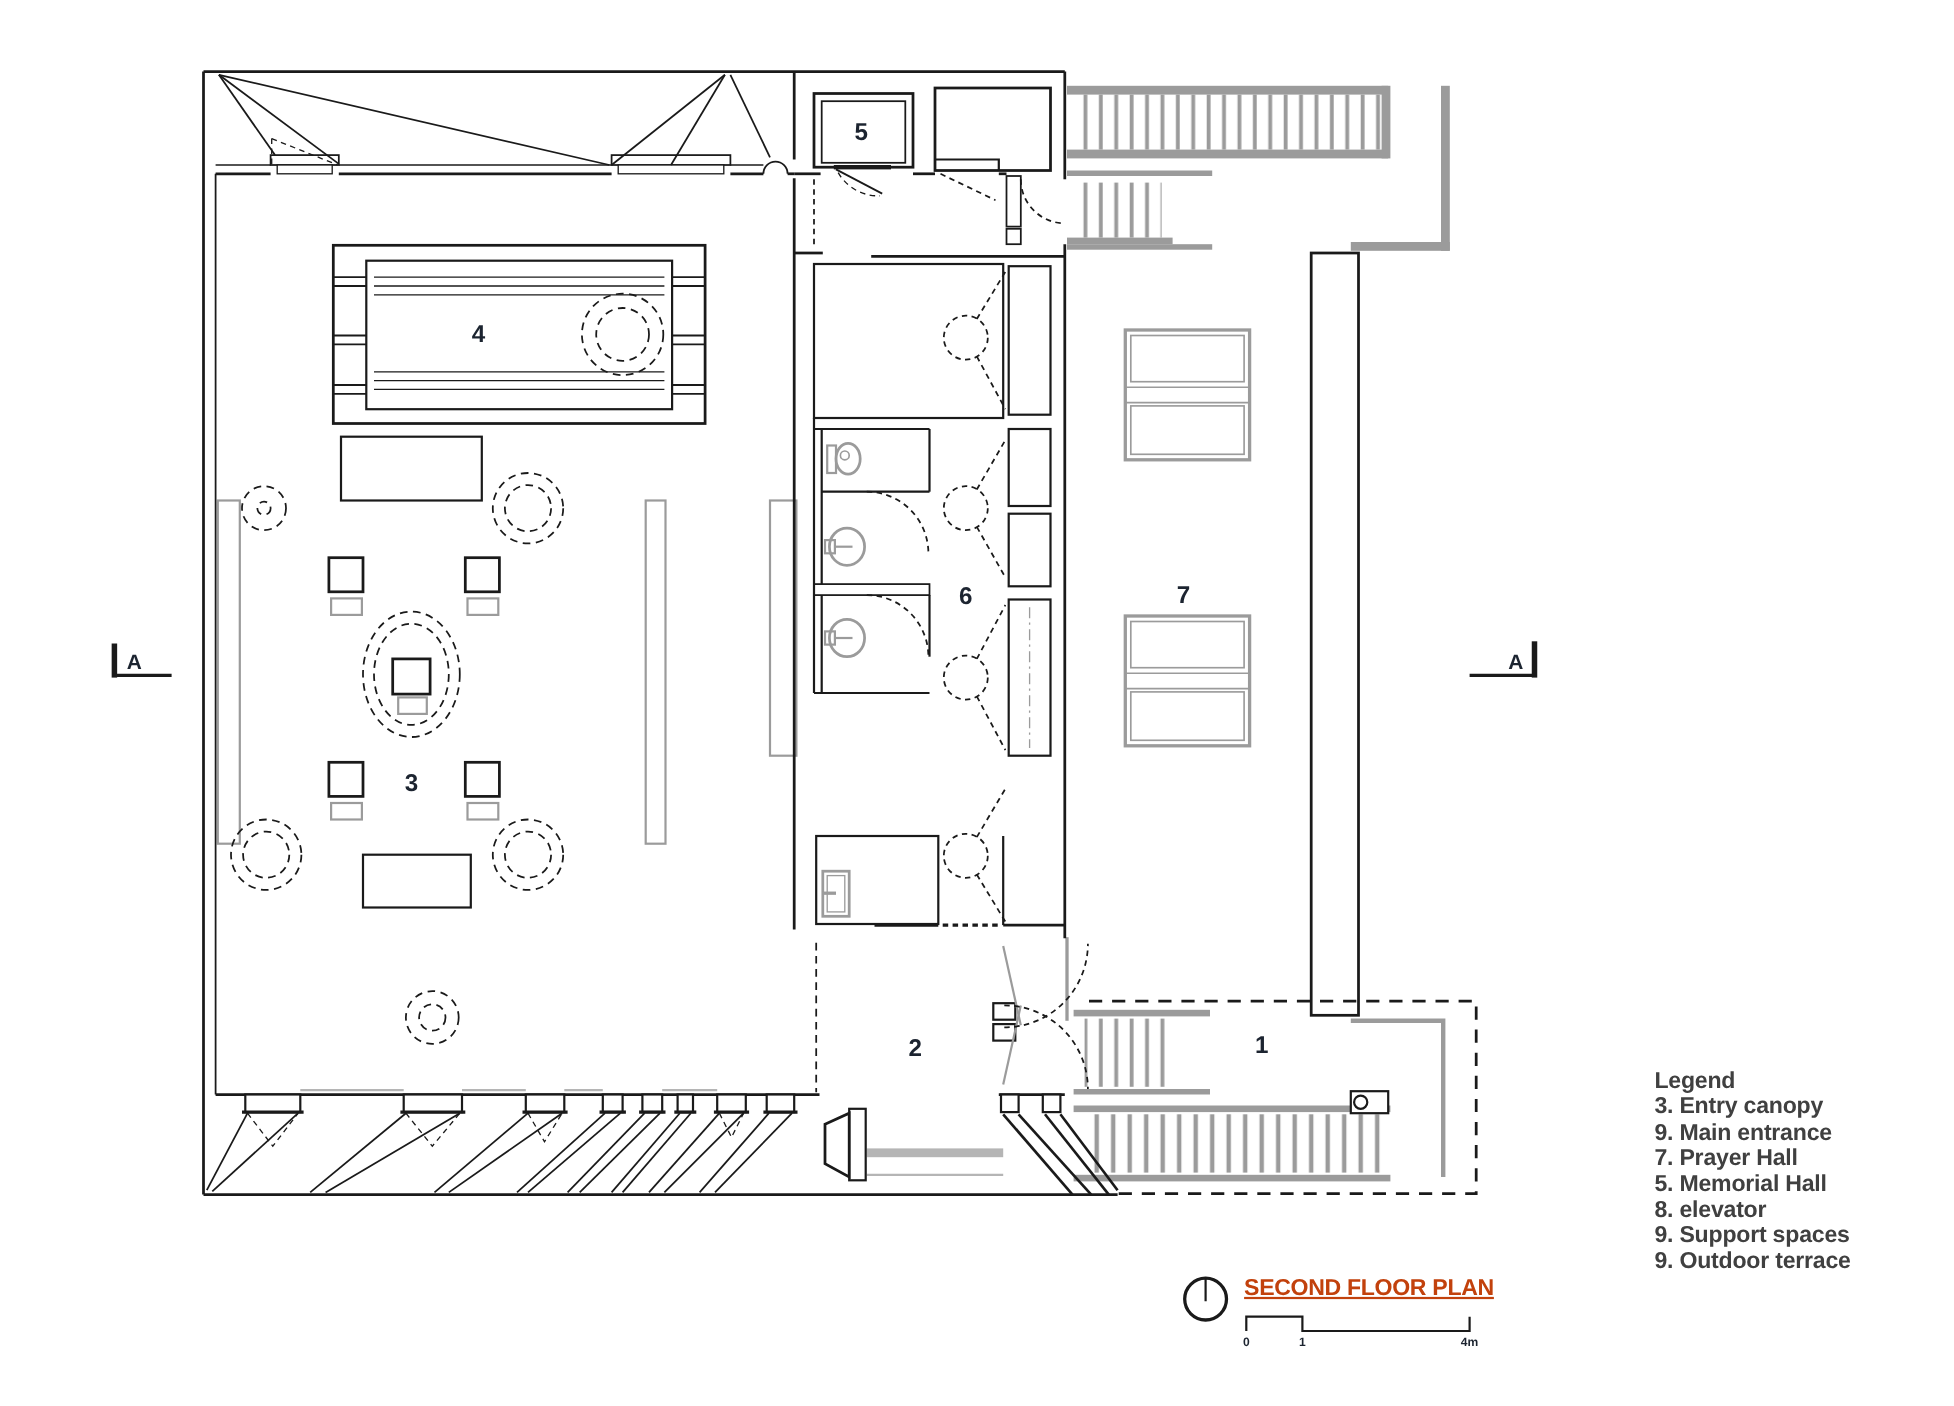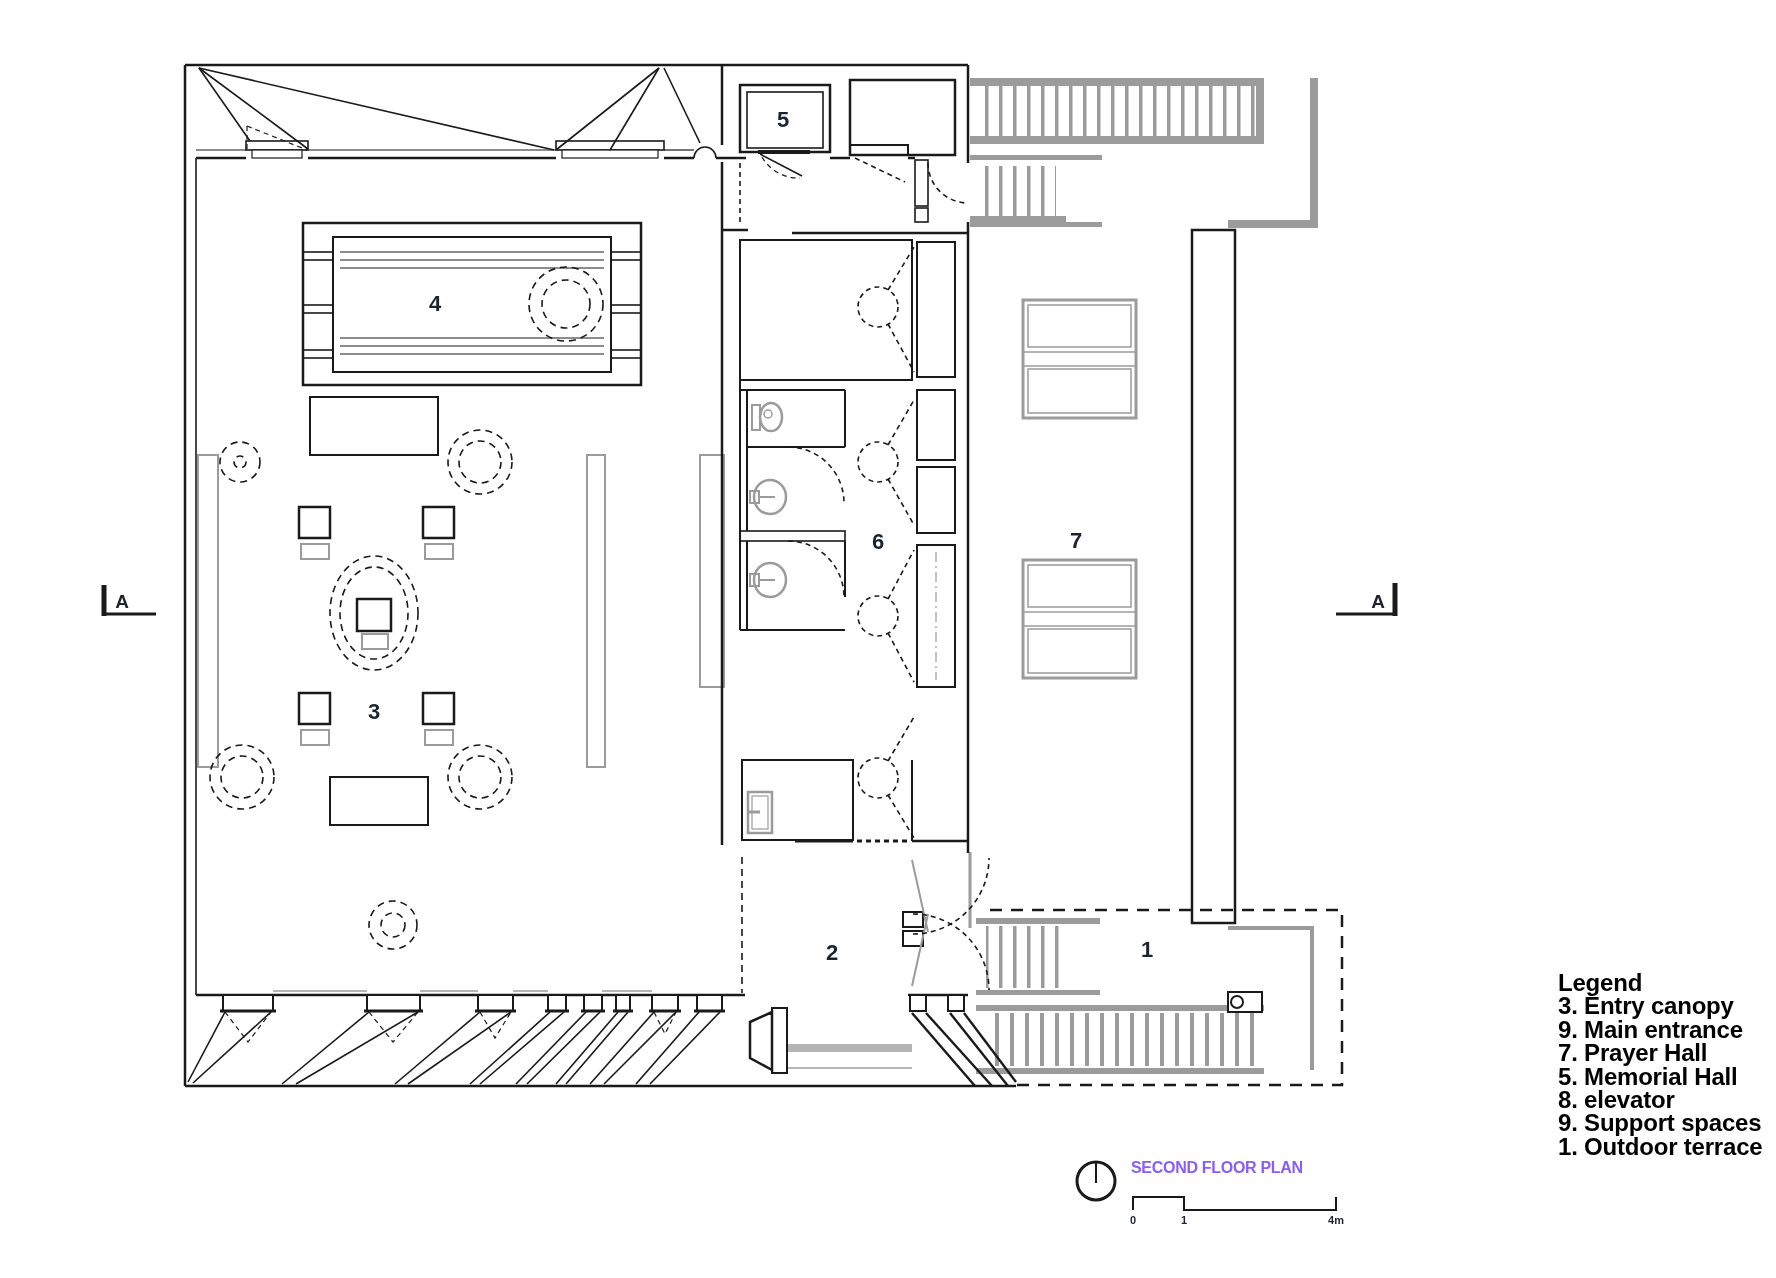--- a/index.html
+++ b/index.html
@@ -17,25 +17,25 @@
   .dc{stroke-dasharray:12,9}
   .dm{stroke-dasharray:10,4,2,4}
   .gy{stroke:#9b9b9b}
   .gy2{stroke:#b5b5b5}
   .fw{fill:#ffffff}
   .fg{fill:#9b9b9b;stroke:none}
   text.room{font:600 22px "Liberation Sans",sans-serif;fill:#1c2430;text-anchor:middle}
   text.sec{font:700 19px "Liberation Sans",sans-serif;fill:#1c2430;text-anchor:middle}
   text.tscale{font:700 11px "Liberation Sans",sans-serif;fill:#1c2430;text-anchor:middle}
   
-  .legend{position:absolute;left:1558px;top:971px;color:#000000;font-size:24px;
+  .legend{position:absolute;left:1504px;top:971px;color:#404040;font-size:21px;
           font-weight:600;line-height:23.4px;letter-spacing:-0.2px;white-space:nowrap;}
   .legend span{display:block;}
-  .titleblock{position:absolute;left:1131px;top:1159px;color:#8b5cf6;font-size:16px;
-          font-weight:700;letter-spacing:-0.3px;white-space:nowrap;}
+  .titleblock{position:absolute;left:1131px;top:1159px;color:#c2410c;font-size:21px;
+          font-weight:700;letter-spacing:-0.3px;white-space:nowrap;text-decoration:underline;}
 </style>
 </head>
 <body>
 
 <div class="canvas">
 
 <svg width="1776" height="1278" viewBox="0 0 1776 1278">
 
   <defs>
     <pattern id="tr" width="14" height="10" patternUnits="userSpaceOnUse">
@@ -383,18 +383,18 @@
 </svg>
 
 <div class="legend">
   <span>Legend</span>
   <span>3. Entry canopy</span>
   <span>9. Main entrance</span>
   <span>7. Prayer Hall</span>
   <span>5. Memorial Hall</span>
   <span>8. elevator</span>
   <span>9. Support spaces</span>
-  <span>1. Outdoor terrace</span>
+  <span>9. Outdoor terrace</span>
 </div>
 
 <div class="titleblock">SECOND FLOOR PLAN</div>
 
 </div>
 
 </body></html>

